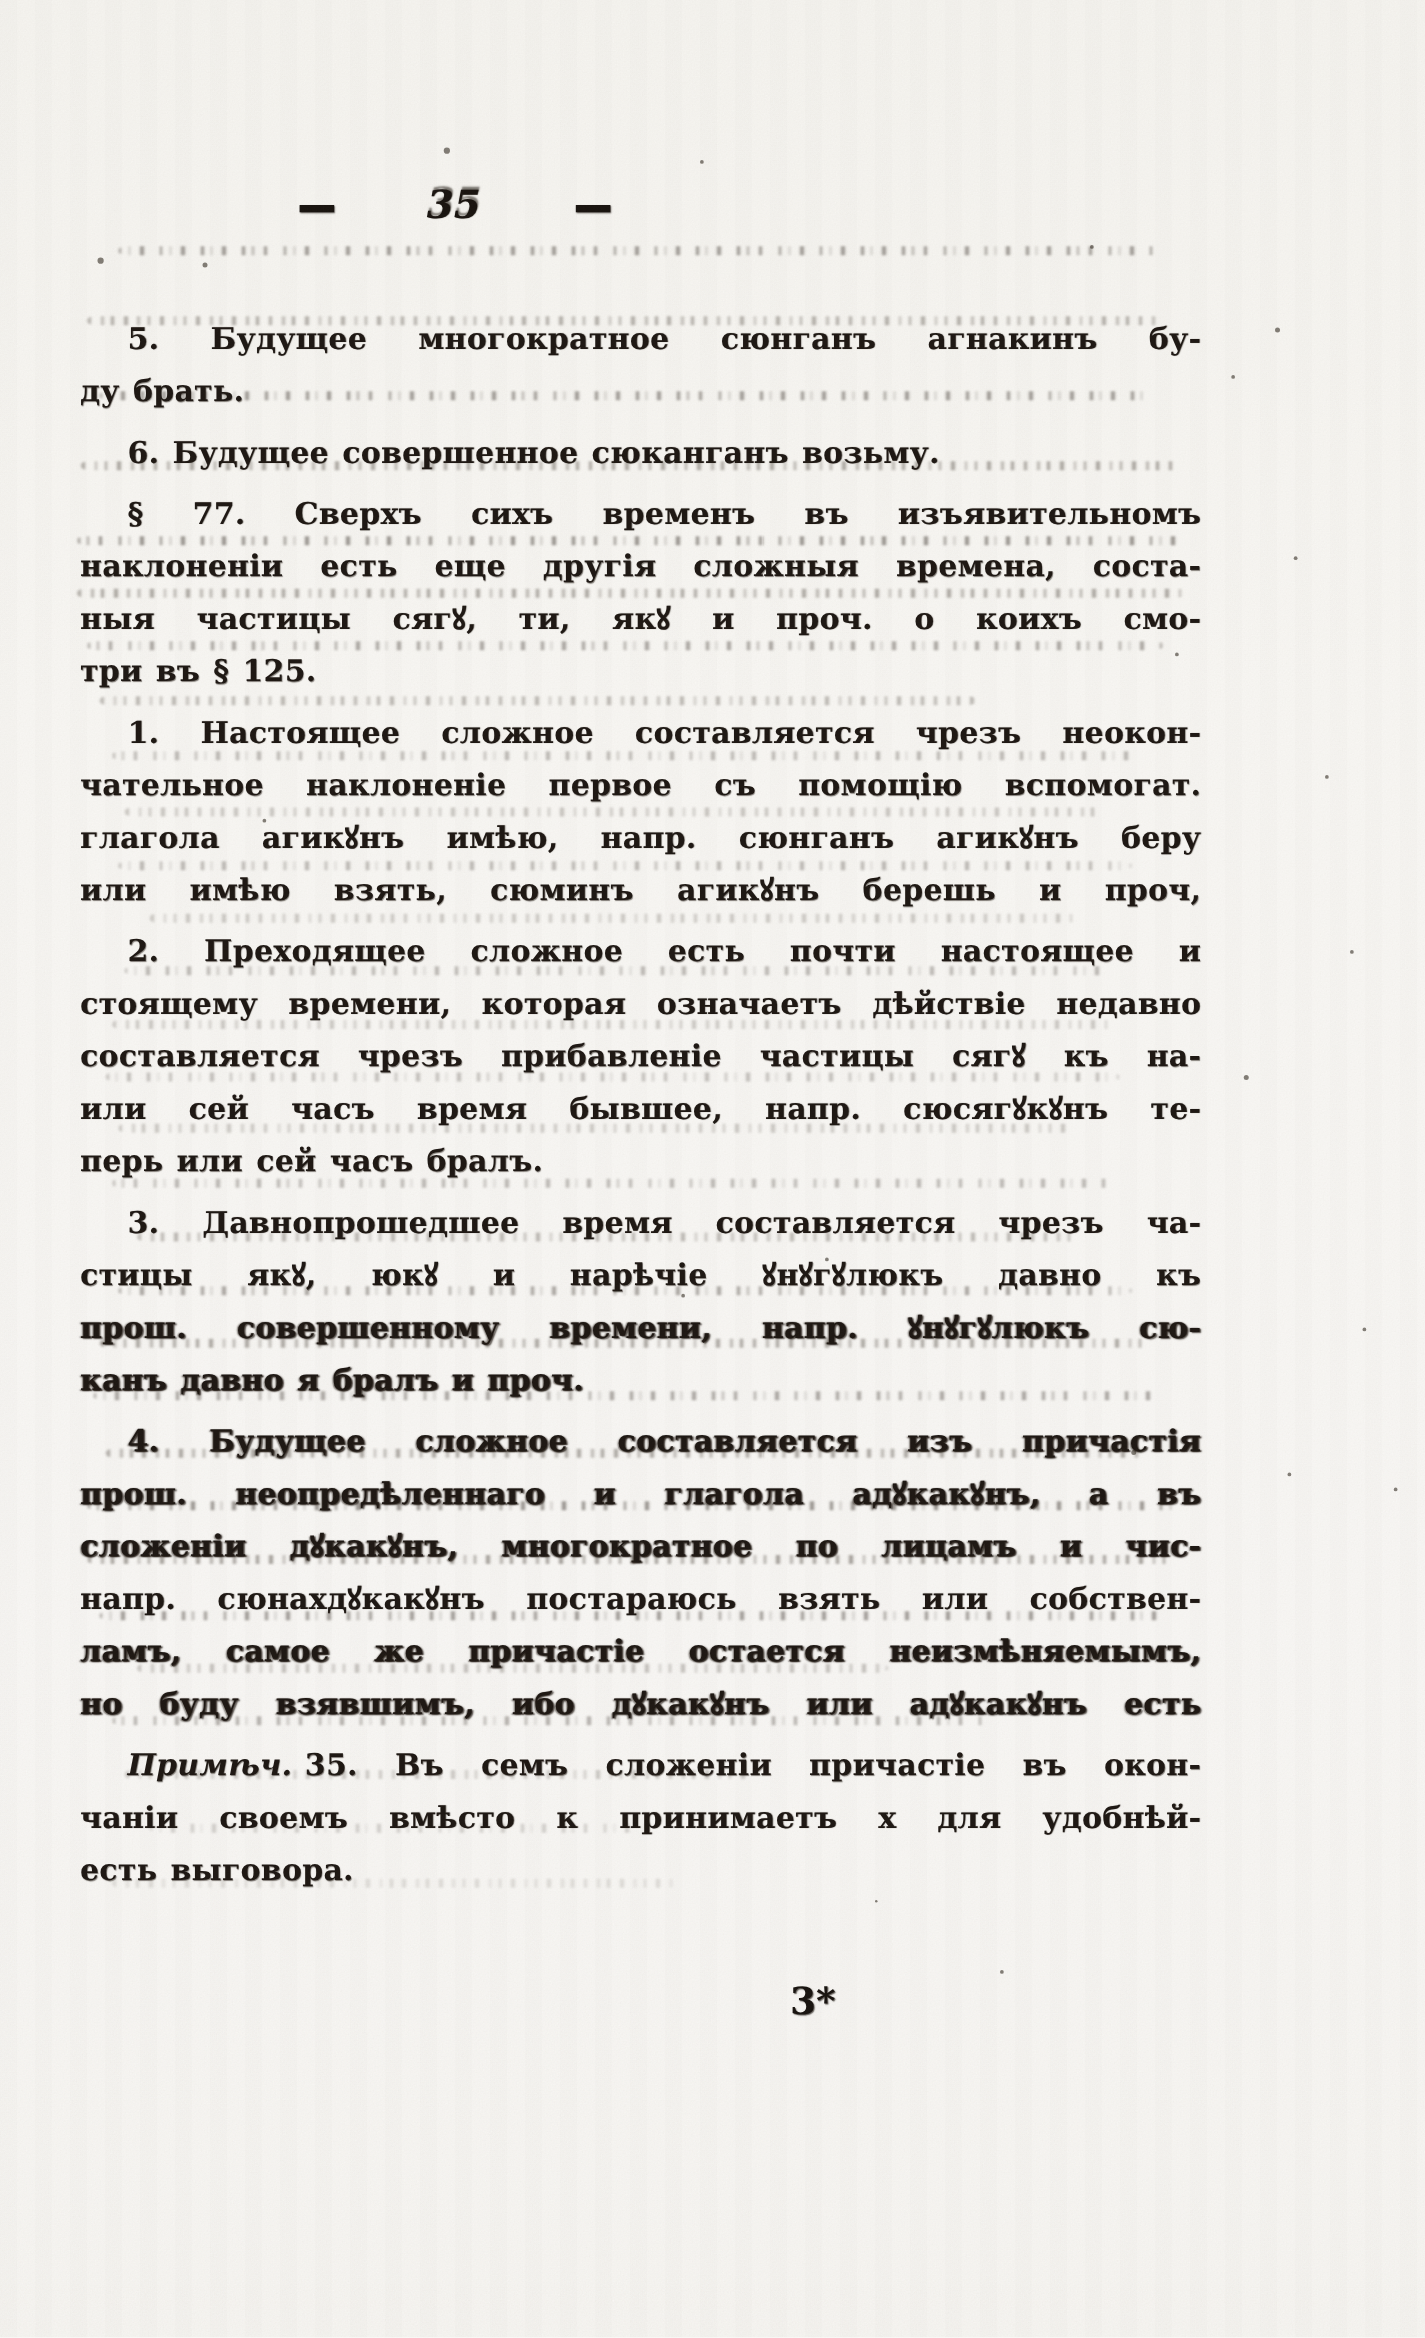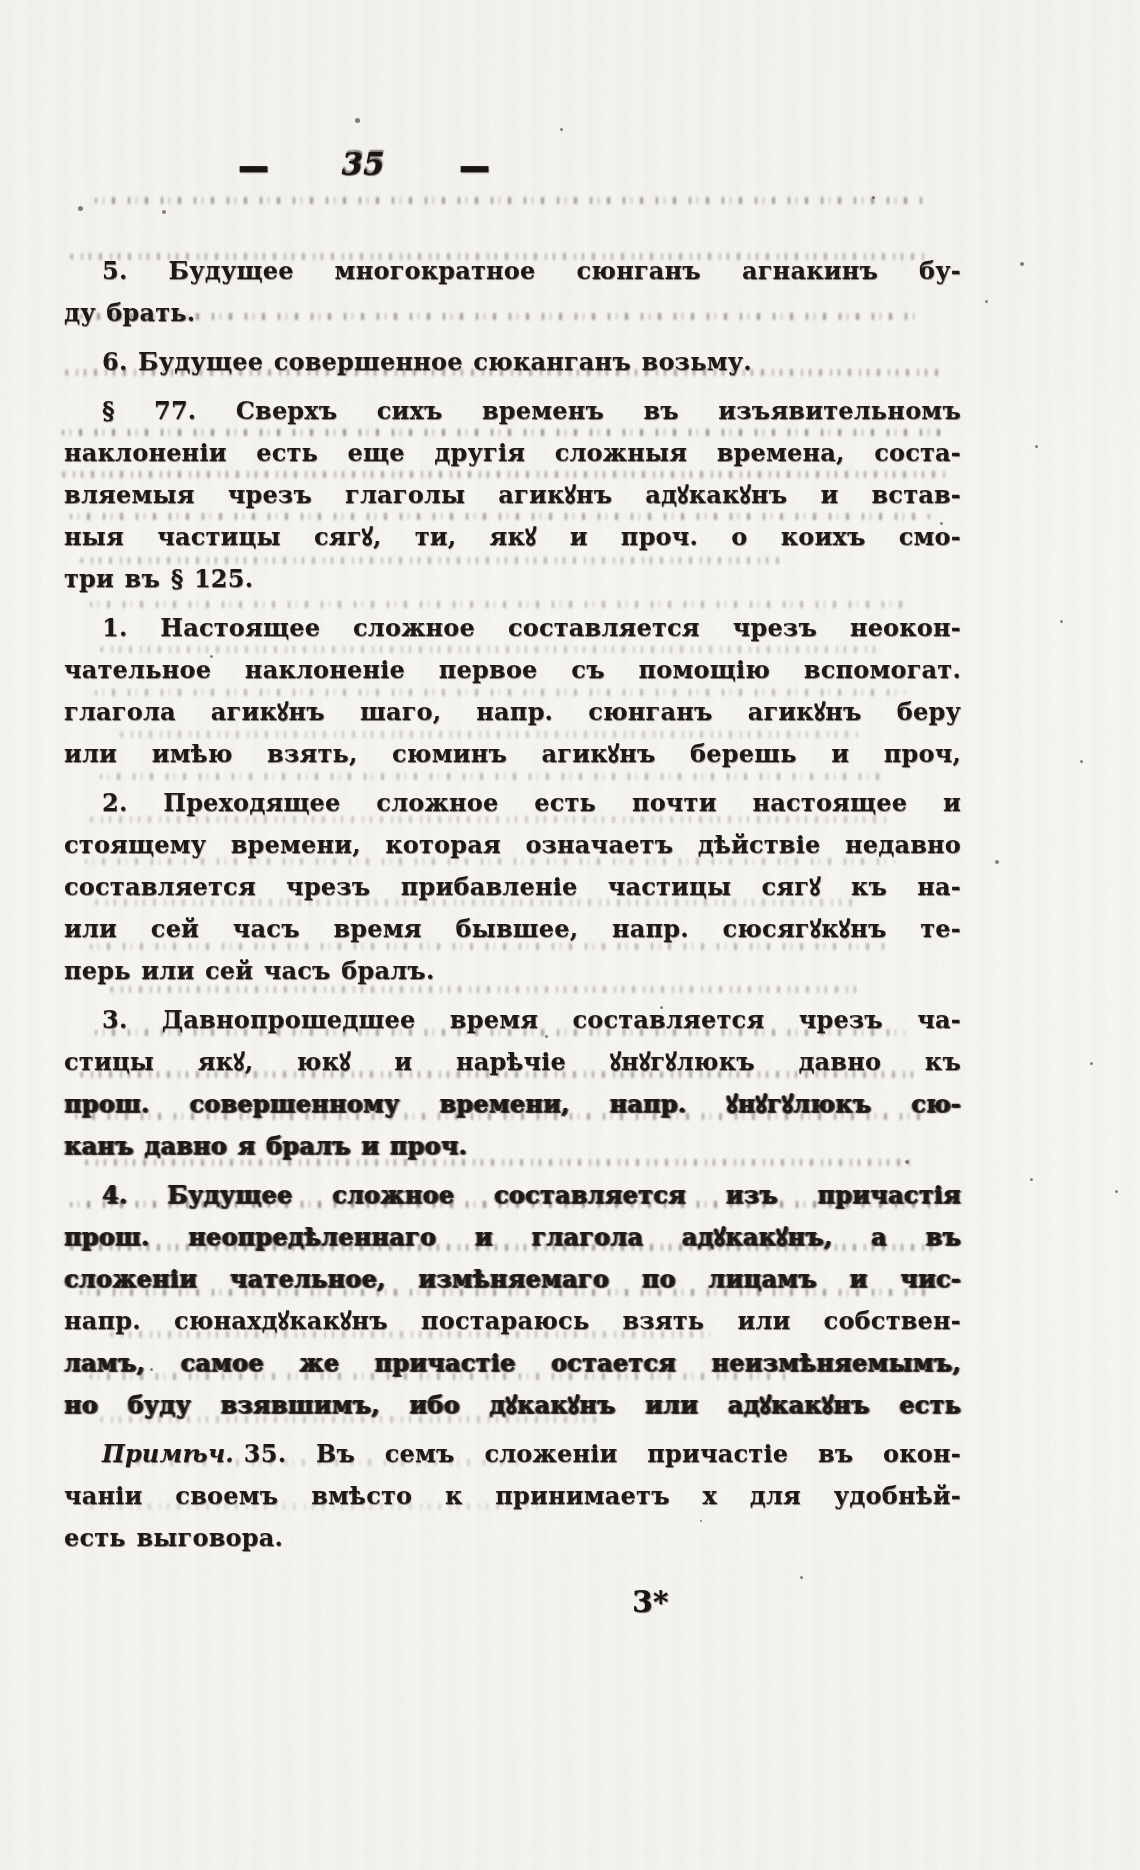--- a/index.html
+++ b/index.html
@@ -76,39 +76,38 @@
     <span class="num">35</span>
     <span class="dash">—</span>
   </div>
 
   <div class="text-block">
       <div class="line indent just">5. Будущее многократное сюнганъ агнакинъ бу-</div>
       <div class="line">ду брать.</div>
       <div class="line indent para">6. Будущее совершенное сюканганъ возьму.</div>
       <div class="line indent just para">§ 77. Сверхъ сихъ временъ въ изъявительномъ</div>
       <div class="line just">наклоненіи есть еще другія сложныя времена, соста-</div>
-      <div class="line just">вляемыя чрезъ глаголы агикꙋнъ адꙋкакꙋнъ и встав-</div>
       <div class="line just">ныя частицы сягꙋ, ти, якꙋ и проч. о коихъ смо-</div>
       <div class="line">три въ § 125.</div>
       <div class="line indent just para">1. Настоящее сложное составляется чрезъ неокон-</div>
       <div class="line just">чательное наклоненіе первое съ помощію вспомогат.</div>
-      <div class="line just">глагола агикꙋнъ шаго, напр. сюнганъ агикꙋнъ беру</div>
+      <div class="line just">глагола агикꙋнъ имѣю, напр. сюнганъ агикꙋнъ беру</div>
       <div class="line just">или имѣю взять, сюминъ агикꙋнъ берешь и проч,</div>
       <div class="line indent just para">2. Преходящее сложное есть почти настоящее и</div>
       <div class="line just">стоящему времени, которая означаетъ дѣйствіе недавно</div>
       <div class="line just">составляется чрезъ прибавленіе частицы сягꙋ къ на-</div>
       <div class="line just">или сей часъ время бывшее, напр. сюсягꙋкꙋнъ те-</div>
       <div class="line">перь или сей часъ бралъ.</div>
       <div class="line indent just para">3. Давнопрошедшее время составляется чрезъ ча-</div>
       <div class="line just">стицы якꙋ, юкꙋ и нарѣчіе ꙋнꙋгꙋлюкъ давно къ</div>
       <div class="line just smudge">прош. совершенному времени, напр. ꙋнꙋгꙋлюкъ сю-</div>
       <div class="line smudge">канъ давно я бралъ и проч.</div>
       <div class="line indent just para smudge">4. Будущее сложное составляется изъ причастія</div>
       <div class="line just smudge">прош. неопредѣленнаго и глагола адꙋкакꙋнъ, а въ</div>
-      <div class="line just smudge">сложеніи чательное, измѣняемаго по лицамъ и чис-</div>
+      <div class="line just smudge">сложеніи дꙋкакꙋнъ, многократное по лицамъ и чис-</div>
       <div class="line just">напр. сюнахдꙋкакꙋнъ постараюсь взять или собствен-</div>
       <div class="line just smudge">ламъ, самое же причастіе остается неизмѣняемымъ,</div>
       <div class="line just smudge">но буду взявшимъ, ибо дꙋкакꙋнъ или адꙋкакꙋнъ есть</div>
       <div class="line indent just para"><em>Примѣч.</em><span>35. Въ семъ сложеніи причастіе въ окон-</span></div>
       <div class="line just">чаніи своемъ вмѣсто к принимаетъ х для удобнѣй-</div>
       <div class="line">есть выговора.</div>
     </div>
 
   <div class="signature">3*</div>
 

